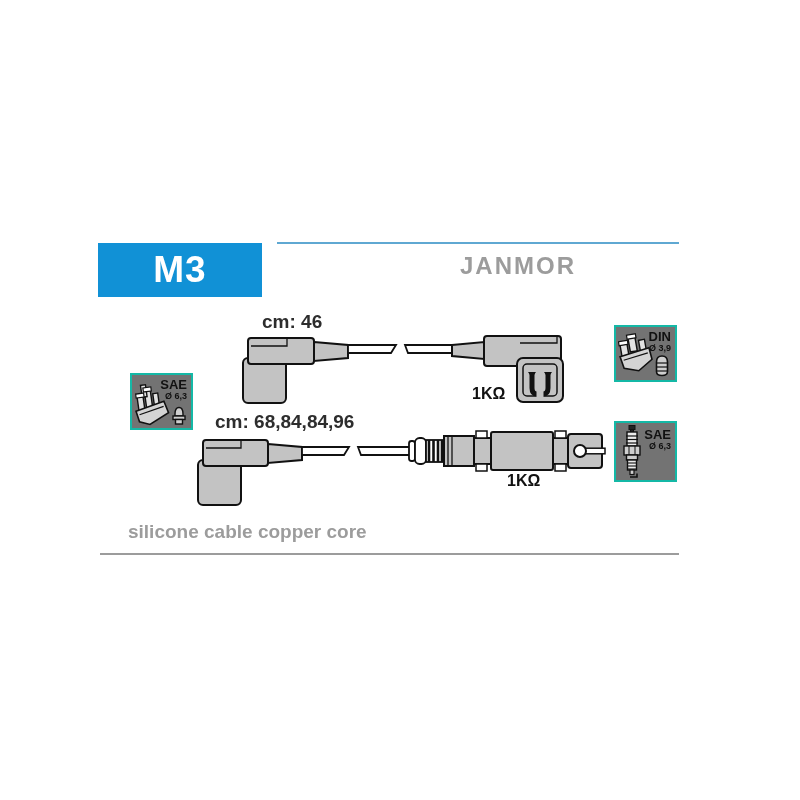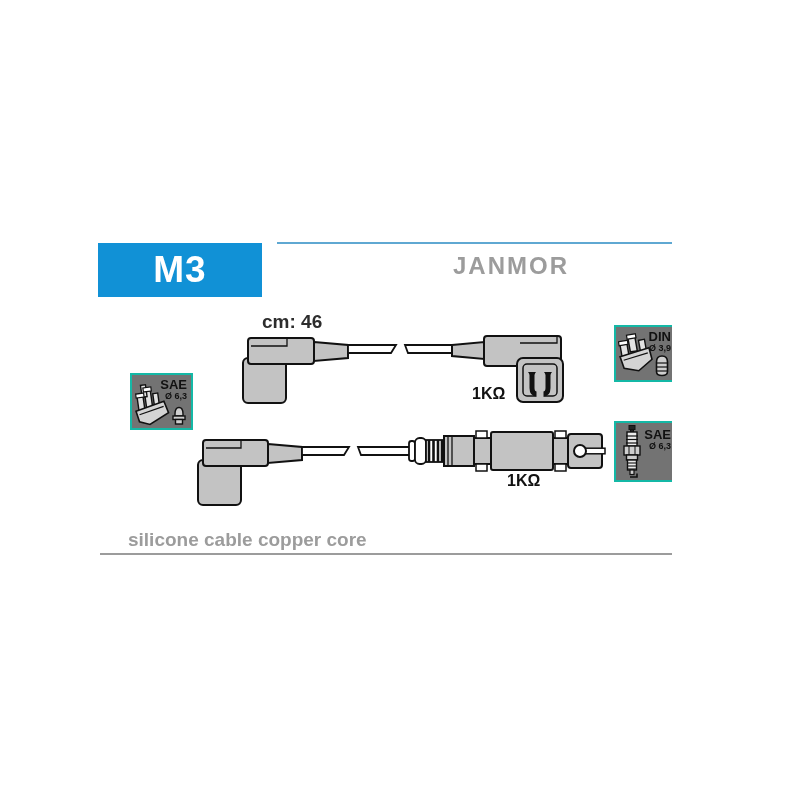--- a/index.html
+++ b/index.html
@@ -1,18 +1,18 @@
 <!DOCTYPE html>
 <html><head>
 <meta charset="utf-8">
 <style>
   html,body{margin:0;padding:0;background:#fff;}
   .stage{
     position:relative;width:672px;height:800px;background:#ffffff;
-    font-family:"Liberation Sans",sans-serif;overflow:hidden;
+    font-family:"Liberation Sans",sans-serif;overflow:hidden;padding-left:7px;
   }
   .badge{
     position:absolute;left:98px;top:243px;width:164px;height:54px;
     background:#1191d6;color:#fff;display:flex;align-items:center;justify-content:center;
     font-size:37px;font-weight:700;letter-spacing:1px;
   }
   .top-rule{position:absolute;left:277px;top:242px;width:423px;height:2px;background:#5fa8d2;}
   .brand{
     position:absolute;right:103px;top:252px;font-size:24px;font-weight:700;
     color:#9c9c9c;letter-spacing:2px;
@@ -33,21 +33,21 @@
   .box-din{left:614px;top:325px;width:63px;height:57px;}
   .box-sae-right{left:614px;top:421px;width:63px;height:61px;}
   .spec-standard{
     position:absolute;right:4px;top:2px;font-size:13px;font-weight:700;color:#111;
   }
   .spec-dia{
     position:absolute;right:4px;top:16px;font-size:9px;font-weight:700;color:#111;
   }
   .icon-abs{position:absolute;}
   .footer-note{
-    position:absolute;left:128px;top:521px;font-size:19px;font-weight:700;color:#9c9c9c;margin-top:8px;
+    position:absolute;left:128px;top:521px;font-size:19px;font-weight:700;color:#9c9c9c;
   }
   .bottom-rule{position:absolute;left:100px;top:553px;width:598px;height:2px;background:#9c9c9c;}
 </style>
 </head>
 <body>
 
 <div class="stage">
 
   <div class="badge">
     <span>M3</span>
@@ -82,20 +82,21 @@
     <g>
       <path d="M292,40 L292,56 Q292,62 297,62 L303,62 Q308,62 308,56 L308,40" fill="none" stroke="#111" stroke-width="5"></path>
       <rect x="296.5" y="57" width="7" height="8" fill="#c3c3c3"></rect>
       <polygon points="288,40 296,40 292,46" fill="#111"></polygon>
       <polygon points="304,40 312,40 308,46" fill="#111"></polygon>
     </g>
   </svg>
 
   <div class="res-label res1">1KΩ</div>
 
+  <div class="len-label len2">cm: 68,84,84,96</div>
 
   <svg class="cable-svg cable2" width="414" height="84" viewBox="0 0 414 84">
     <g stroke="#111" stroke-width="2" fill="#c3c3c3">
 
       <rect x="3" y="32" width="43" height="45" rx="5"></rect>
 
       <rect x="8" y="12" width="65" height="26" rx="3"></rect>
       <polyline points="11,20 46,20 46,13" fill="none" stroke-width="1.3"></polyline>
 
       <polygon points="73,16 107,19 107,32 73,35"></polygon>

